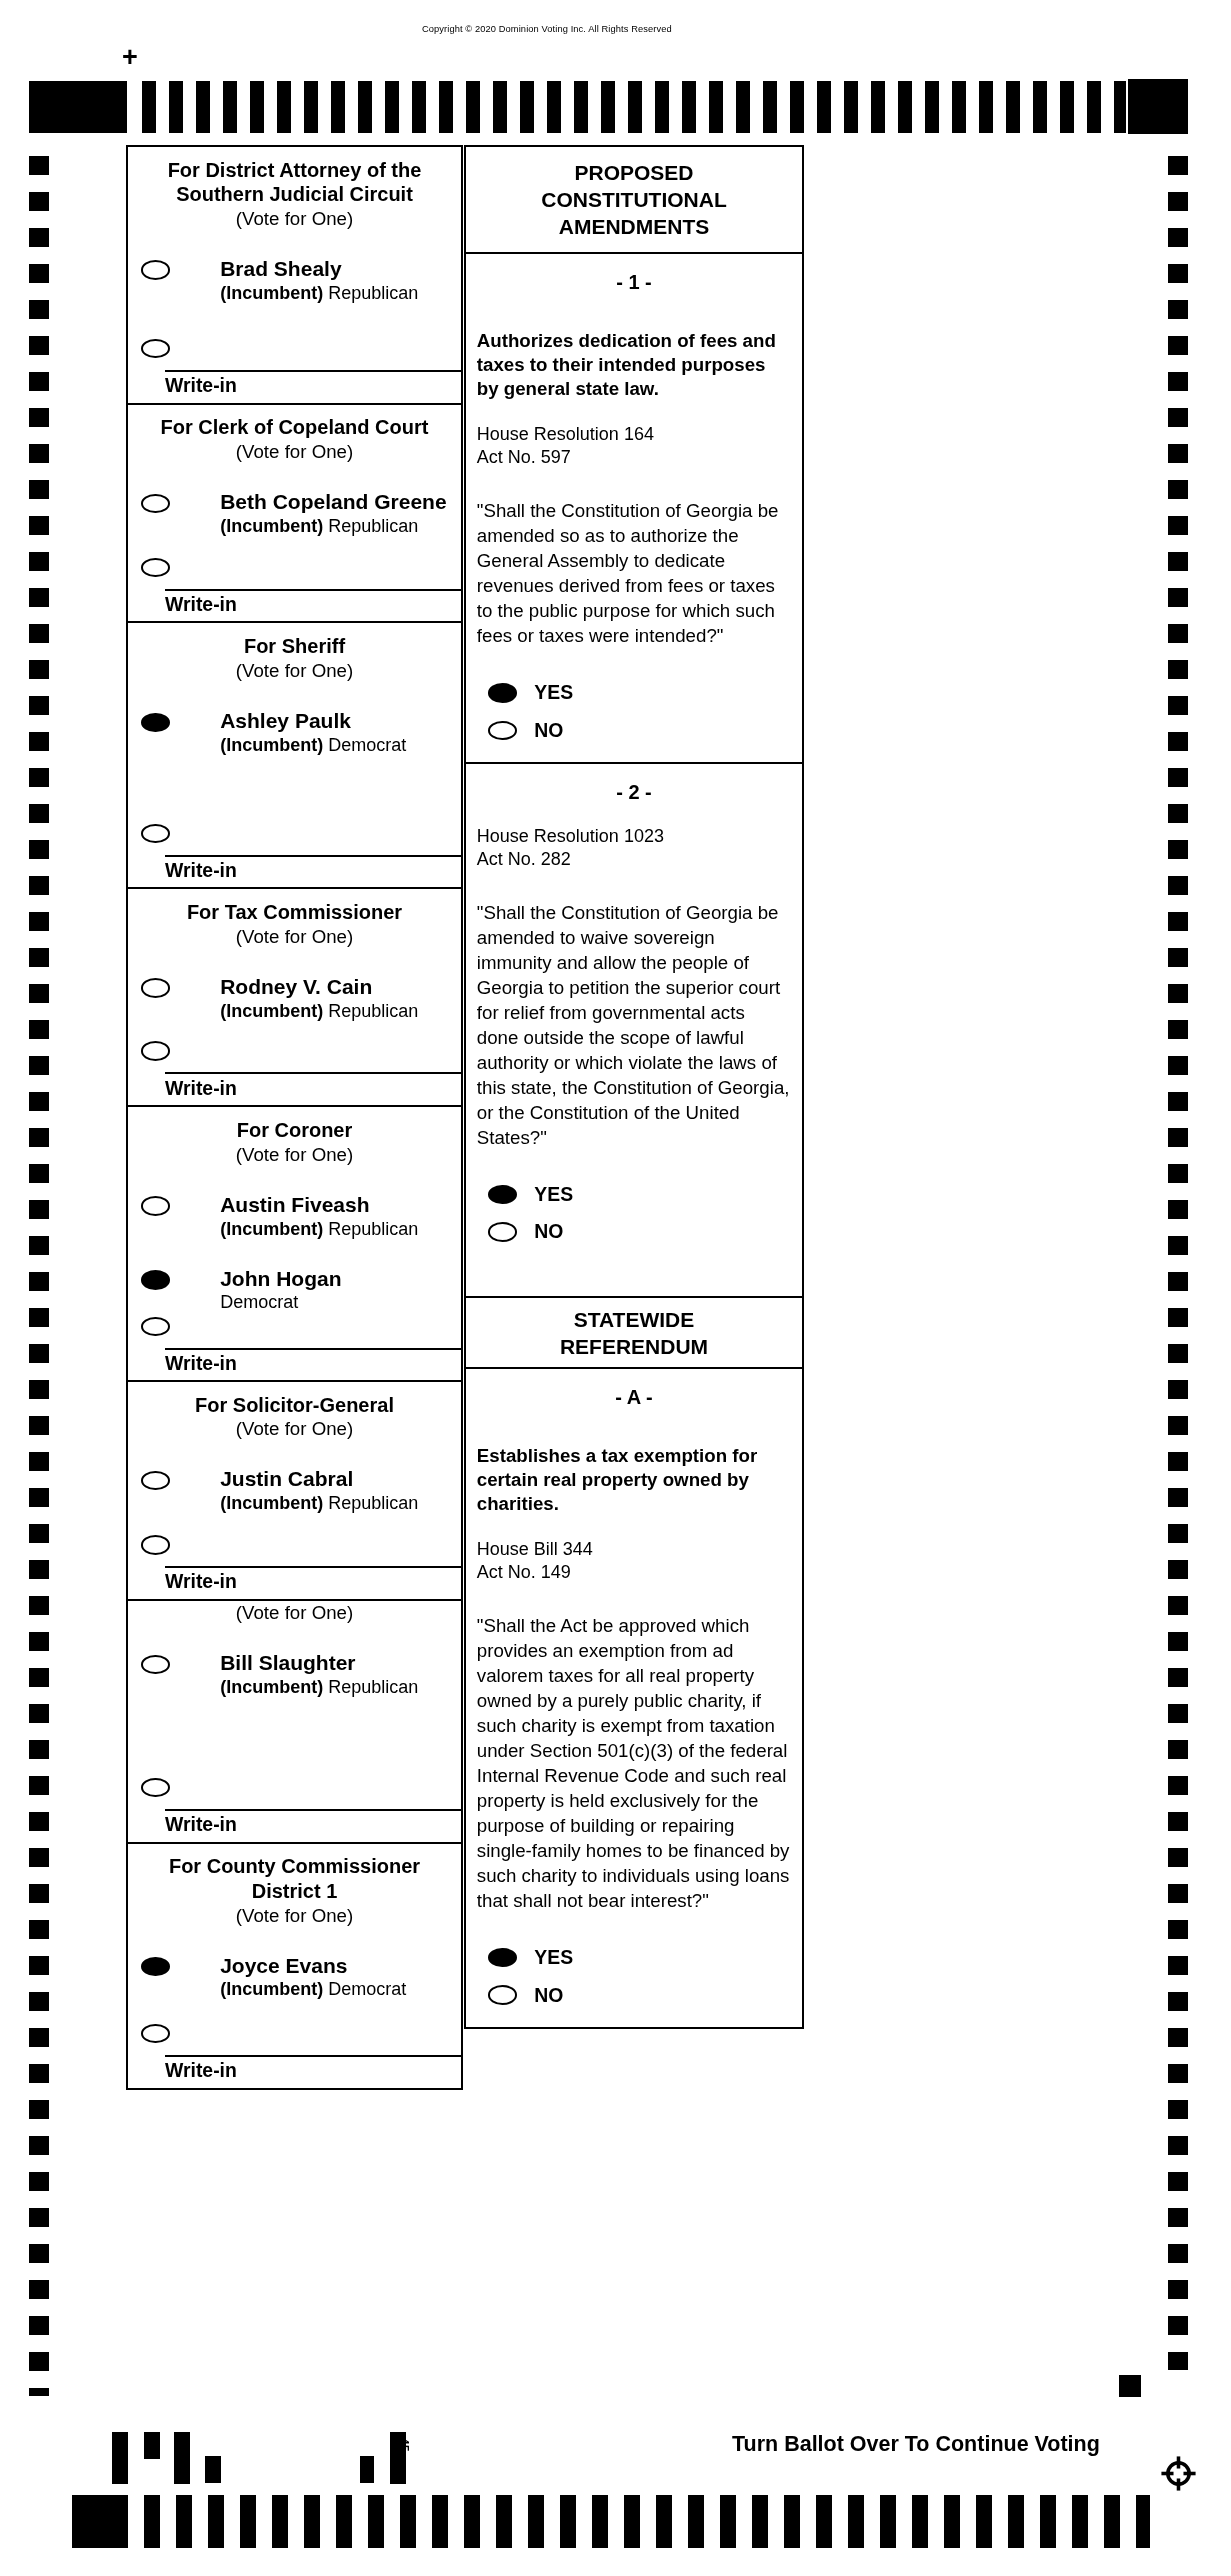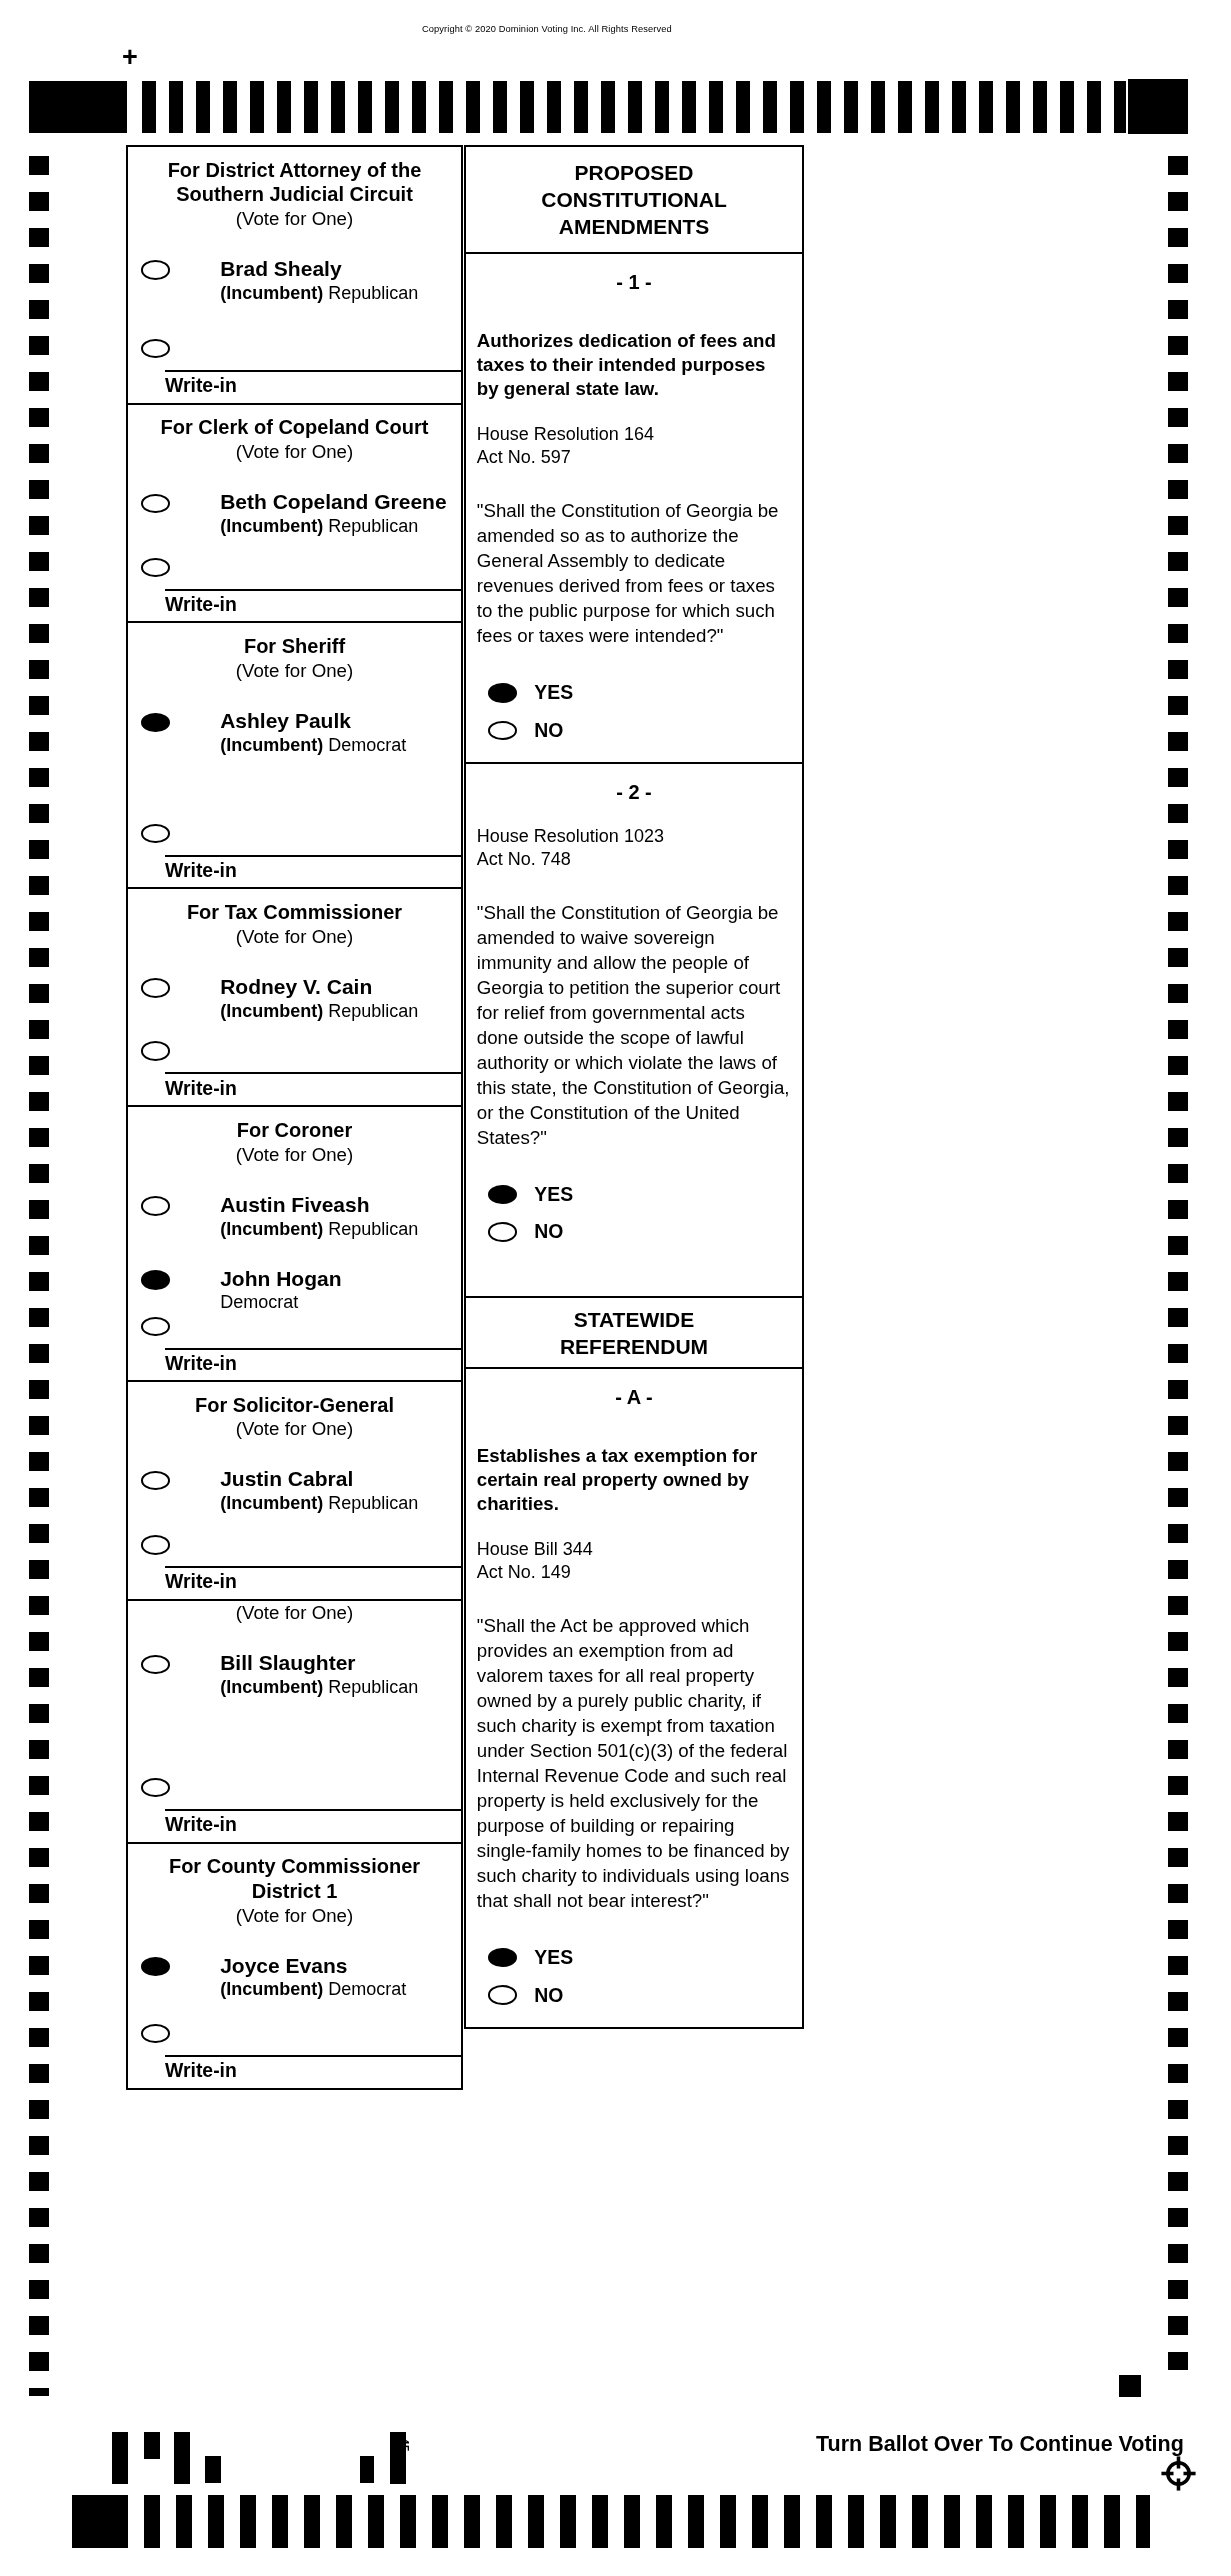--- a/index.html
+++ b/index.html
@@ -24,21 +24,21 @@
   #bottom-track-bars{left:144px;top:2495px;width:1006px;height:53px;
     background:repeating-linear-gradient(90deg,#000 0 16px,transparent 16px 32px);}
   .code-bar{position:absolute;background:#000;}
   #code-bar-1{left:112px;top:2432px;width:16px;height:52px;}
   #code-bar-2{left:144px;top:2432px;width:16px;height:27px;}
   #code-bar-3{left:174px;top:2432px;width:16px;height:52px;}
   #code-bar-4{left:205px;top:2456px;width:16px;height:27px;}
   #code-bar-5{left:360px;top:2456px;width:14.4px;height:27px;}
   #code-bar-6{left:390px;top:2432px;width:16px;height:52px;}
   #code-label{left:411px;top:2438px;font-size:12.2px;font-weight:bold;transform:rotate(90deg);transform-origin:left top;}
-  #footer-instruction{left:816px;top:2432px;font-size:21.5px;font-weight:bold;}
+  #footer-instruction{left:732px;top:2432px;font-size:21.5px;font-weight:bold;}
   #crosshair{left:1160px;top:2455px;}
   
   #left-column{left:126px;top:147px;width:337px;}
   #right-column{left:464px;top:147px;width:340px;}
   .box{border:2.2px solid #000;margin-top:-2.2px;box-sizing:border-box;
        display:flex;flex-direction:column;background:#fff;}
   
   .contest-title{font-weight:bold;font-size:20px;line-height:24.4px;text-align:center;
                  white-space:pre-line;margin-top:10.8px;padding:0 4.3px;}
   .vote-for{font-size:18.7px;text-align:center;margin-top:1.4px;}
@@ -224,21 +224,21 @@
         <div class="opt-label">YES</div>
       </div>
       <div class="opt-row">
         <div class="oval"></div>
         <div class="opt-label">NO</div>
       </div>
     </div>
     <div class="box measure" style="min-height: 537px;">
       <div class="m-number">- 2 -</div>
       <div class="m-authority">House Resolution 1023
-Act No. 748</div>
+Act No. 282</div>
       <div class="m-question">"Shall the Constitution of Georgia be amended to waive sovereign immunity and allow the people of Georgia to petition the superior court for relief from governmental acts done outside the scope of lawful authority or which violate the laws of this state, the Constitution of Georgia, or the Constitution of the United States?"</div>
       <div class="opt-row first">
         <div class="oval filled"></div>
         <div class="opt-label">YES</div>
       </div>
       <div class="opt-row">
         <div class="oval"></div>
         <div class="opt-label">NO</div>
       </div>
     </div>

